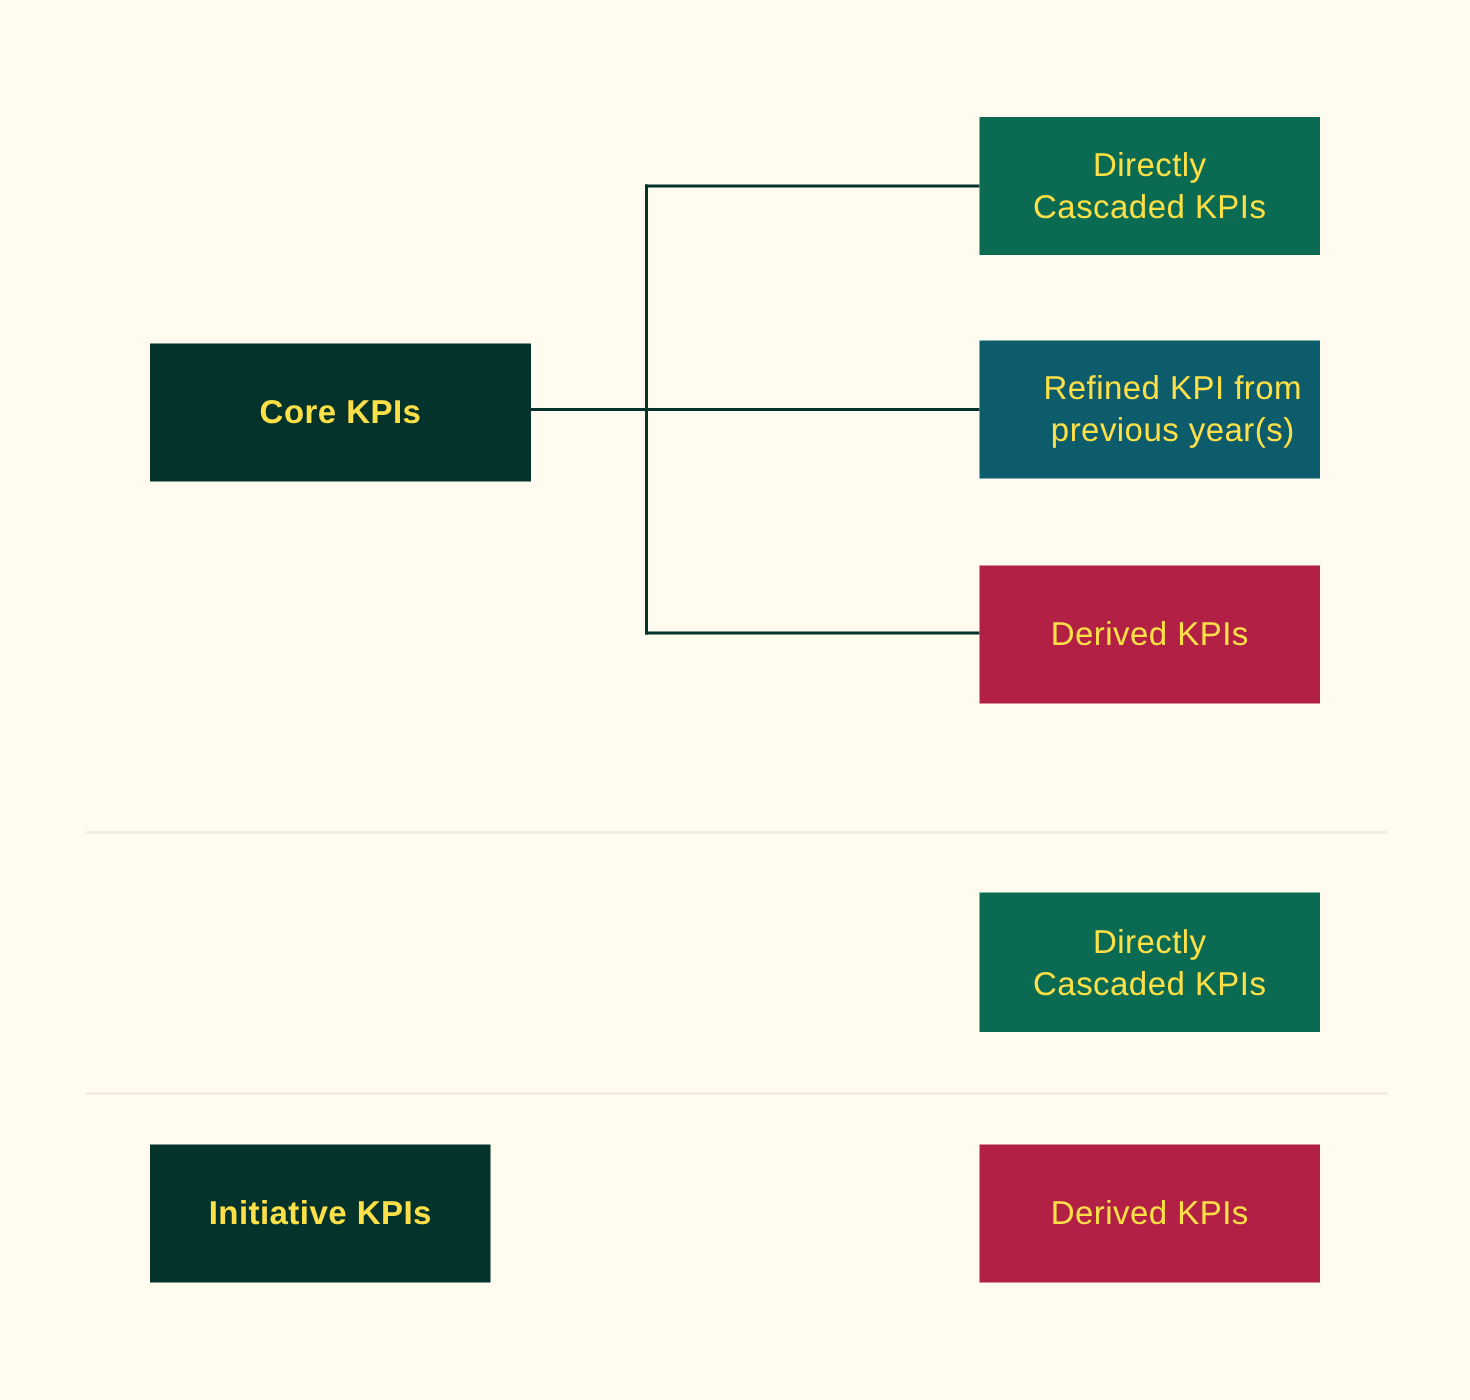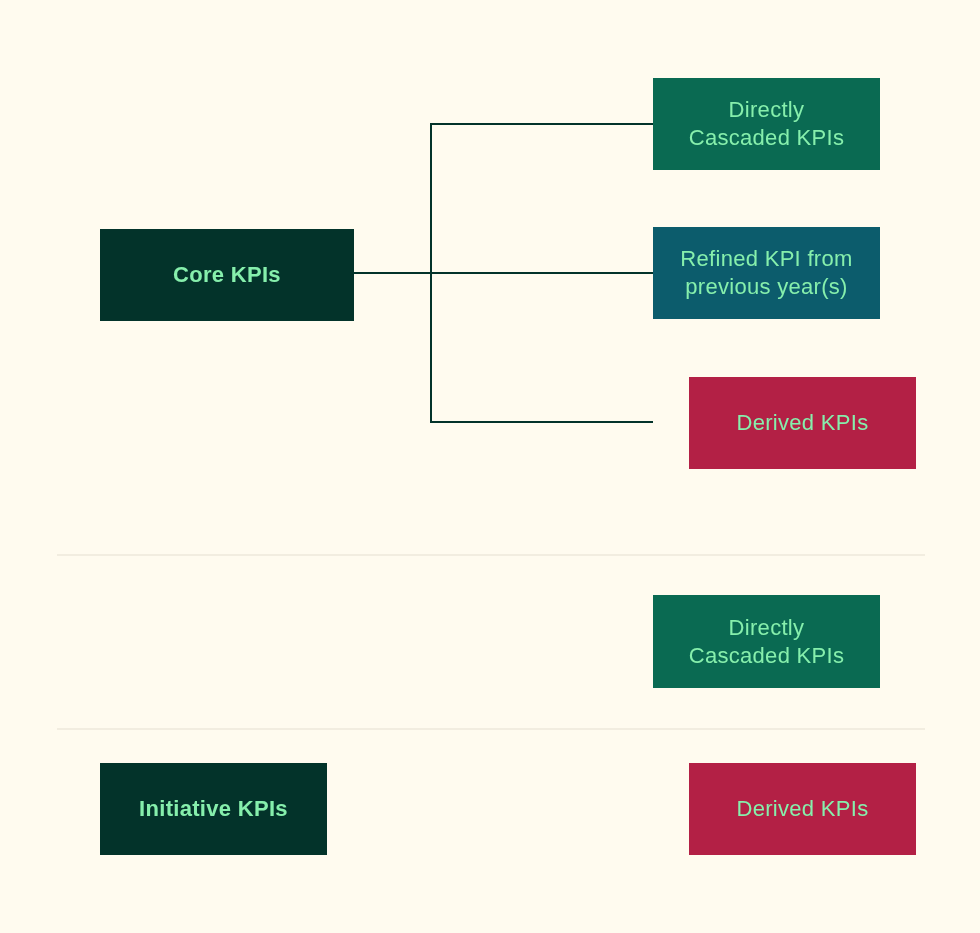--- a/index.html
+++ b/index.html
@@ -14,37 +14,37 @@
     height: 933px;
     background: #fffbef;
     overflow: hidden;
   }
   .node {
     position: absolute;
     display: flex;
     align-items: center;
     justify-content: center;
     text-align: center;
-    color: #86efac;
+    color: #fde047;
     box-sizing: border-box;
     padding: 0 12px;
   }
   .node .label {
     white-space: pre-line;
     font-size: 22px;
     line-height: 28px;
     letter-spacing: 0.3px;
   }
   .node.source .label { font-weight: 700; }
   .node.target .label { font-weight: 400; }
 
   .bg-dark    { background: #03332a; }
   .bg-green   { background: #0a6a52; }
-  .bg-teal    { background: #0c5c6c; }
-  .bg-crimson { background: #b32045; margin-left: 36px; }
+  .bg-teal    { background: #0c5c6c; justify-content: flex-end; }
+  .bg-crimson { background: #b32045; }
 
   .connector {
     position: absolute;
     background: #03332a;
   }
   .divider {
     position: absolute;
     height: 2px;
     background: #f2ede0;
   }

